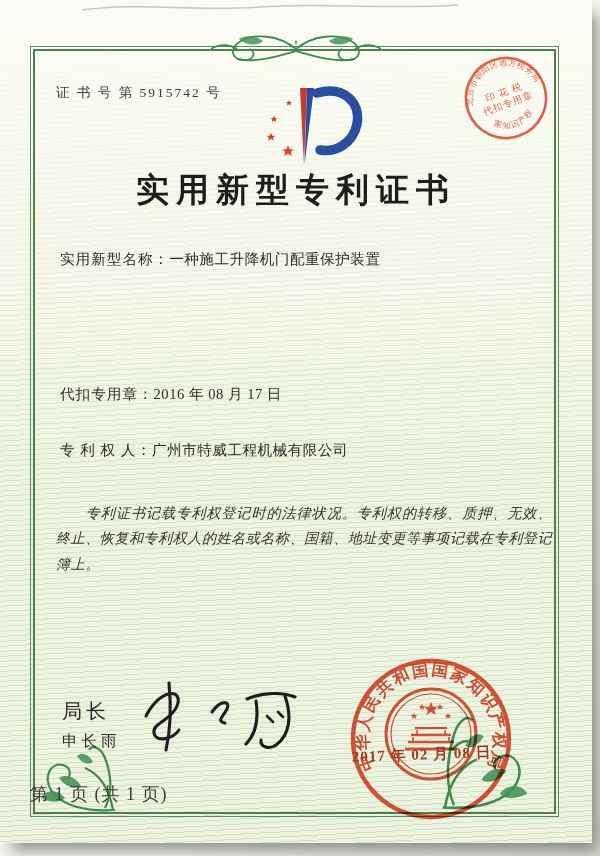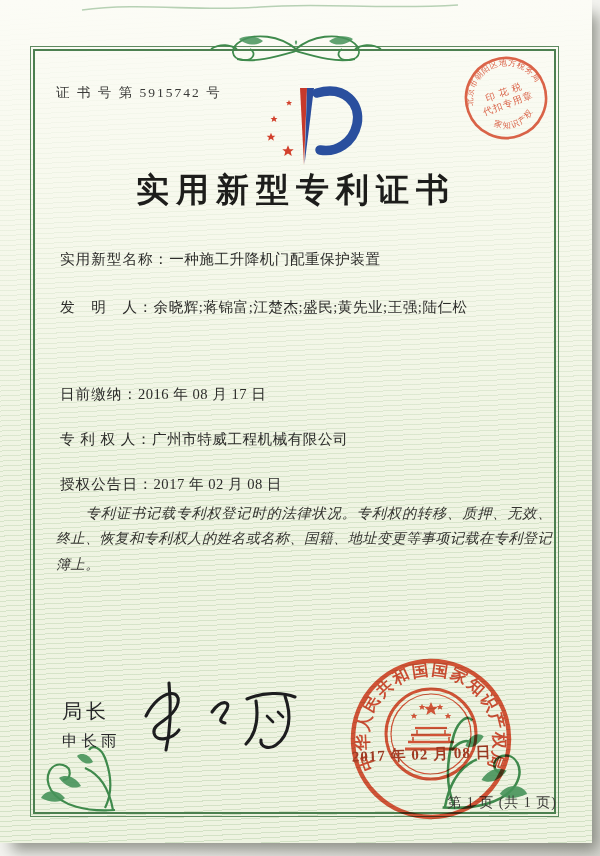--- a/index.html
+++ b/index.html
@@ -23,22 +23,22 @@
          font-size:33px;font-weight:700;letter-spacing:7px;color:#1d1d1b;}
   .field{position:absolute;left:60px;font-size:14.6px;color:#2c2c2a;white-space:nowrap;}
   .flabel{letter-spacing:1px;}
   .fvalue{letter-spacing:.5px;}
   .paras{position:absolute;left:56px;top:501px;width:496px;}
   .paras p{margin:0 0 3px 0;font-size:14.2px;line-height:25.3px;color:#33332f;
            font-style:italic;text-indent:2.1em;text-align:justify;letter-spacing:.4px;}
   .sig-title{position:absolute;left:62px;top:698px;font-size:20px;letter-spacing:4px;color:#28282a;}
   .sig-name{position:absolute;left:62px;top:731px;font-size:15.5px;letter-spacing:4px;color:#28282a;}
   .signature{position:absolute;left:132px;top:676px;}
-  .footer{position:absolute;left:30px;top:782px;width:527px;text-align:right;
-          font-size:14px;color:#3c3c38;letter-spacing:1px;margin-top:12px;}
+  .footer{position:absolute;left:30px;top:782px;width:527px;text-align:left;
+          font-size:18px;color:#3c3c38;letter-spacing:1px;}
   .seal-main{position:absolute;left:345px;top:656px;mix-blend-mode:multiply;opacity:.93;}
   .seal-tax{position:absolute;left:458px;top:50px;mix-blend-mode:multiply;opacity:.88;}
   .ornament-top{position:absolute;left:203px;top:29px;}
   .corner-bl{position:absolute;left:35px;top:728px;}
   .corner-br{position:absolute;left:438px;top:700px;transform:scaleX(-1);}
   .photo-top-squiggle{position:absolute;left:80px;top:0px;opacity:.55;}
   svg text{font-family:"Liberation Serif","DejaVu Serif",serif;}
 </style>
 </head>
 <body>
@@ -112,31 +112,25 @@
       <path d="M69,8 L76,8 L73,85 Z" fill="#c6392b"></path>
       <path d="M76,8 L83,8 L73.6,84 Z" fill="#2c4d9b"></path>
       <path d="M86,13 C114,5 130,24 126,44 C122,63 105,73 89,70" stroke="#2a4f9e" stroke-width="9.5" fill="none" stroke-linecap="round"></path>
     </svg>
 
     <div class="title">实用新型专利证书</div>
 
     <div class="field" style="top:250px">
       <span class="flabel">实用新型名称：</span><span class="fvalue">一种施工升降机门配重保护装置</span>
     </div>
-    <div class="field" style="top:298px">
-      <span class="flabel">发　明　人：</span><span class="fvalue">余晓辉;蒋锦富;江楚杰;盛民;黄先业;王强;陆仁松</span>
-    </div>
     <div class="field" style="top:385px">
-      <span class="flabel">日前缴纳：</span><span class="fvalue">2016 年 08 月 17 日</span>
-    </div>
-    <div class="field" style="top:430px">
+      <span class="flabel">代扣专用章：</span><span class="fvalue">2016 年 08 月 17 日</span>
+    </div>
+    <div class="field" style="top:441px">
       <span class="flabel">专 利 权 人：</span><span class="fvalue">广州市特威工程机械有限公司</span>
-    </div>
-    <div class="field" style="top:475px">
-      <span class="flabel">授权公告日：</span><span class="fvalue">2017 年 02 月 08 日</span>
     </div>
 
     <div class="paras">
       <p>专利证书记载专利权登记时的法律状况。专利权的转移、质押、无效、终止、恢复和专利权人的姓名或名称、国籍、地址变更等事项记载在专利登记簿上。</p>
     </div>
 
     <div class="sig-title">局长</div>
     <div class="sig-name">申长雨</div>
 
     <svg class="signature" width="175" height="90" viewBox="0 0 175 90">

